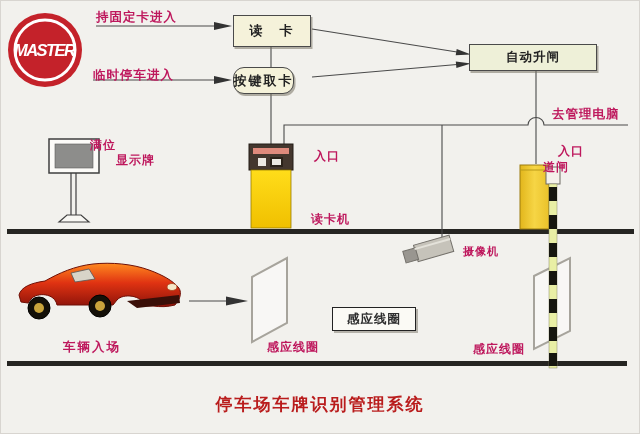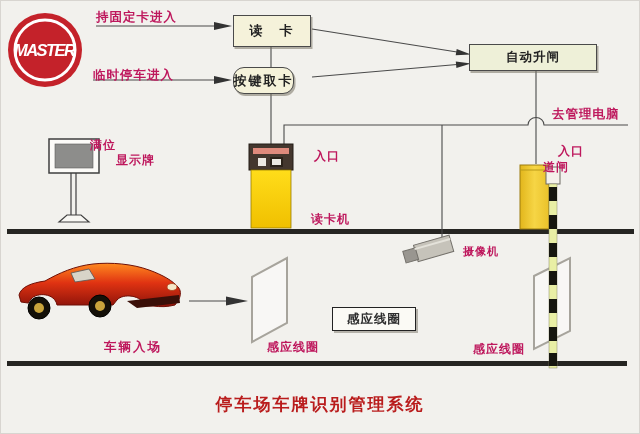--- a/index.html
+++ b/index.html
@@ -172,18 +172,18 @@
   <div class="lbl small" style="left:310px;top:164px;margin-top:48px;">读卡机</div>
 
   <div class="lbl small" style="left:557px;top:144px;">入口</div>
   <div class="lbl small" style="left:542px;top:160px;">道闸</div>
 
   <div class="lbl" style="left:462px;top:244px;font-size:11px;">摄像机</div>
 
   <div class="lbl small" style="left:266px;top:340px;">感应线圈</div>
   <div class="lbl small" style="left:472px;top:342px;">感应线圈</div>
 
-  <div class="lbl" style="left:62px;top:339px;letter-spacing:2px;margin-left:41px;">车辆入场</div>
+  <div class="lbl" style="left:62px;top:339px;letter-spacing:2px;">车辆入场</div>
 
   <div class="scenebox">感应线圈</div>
 
   <div class="title">停车场车牌识别管理系统</div>
 </div>
 
 </body></html>

